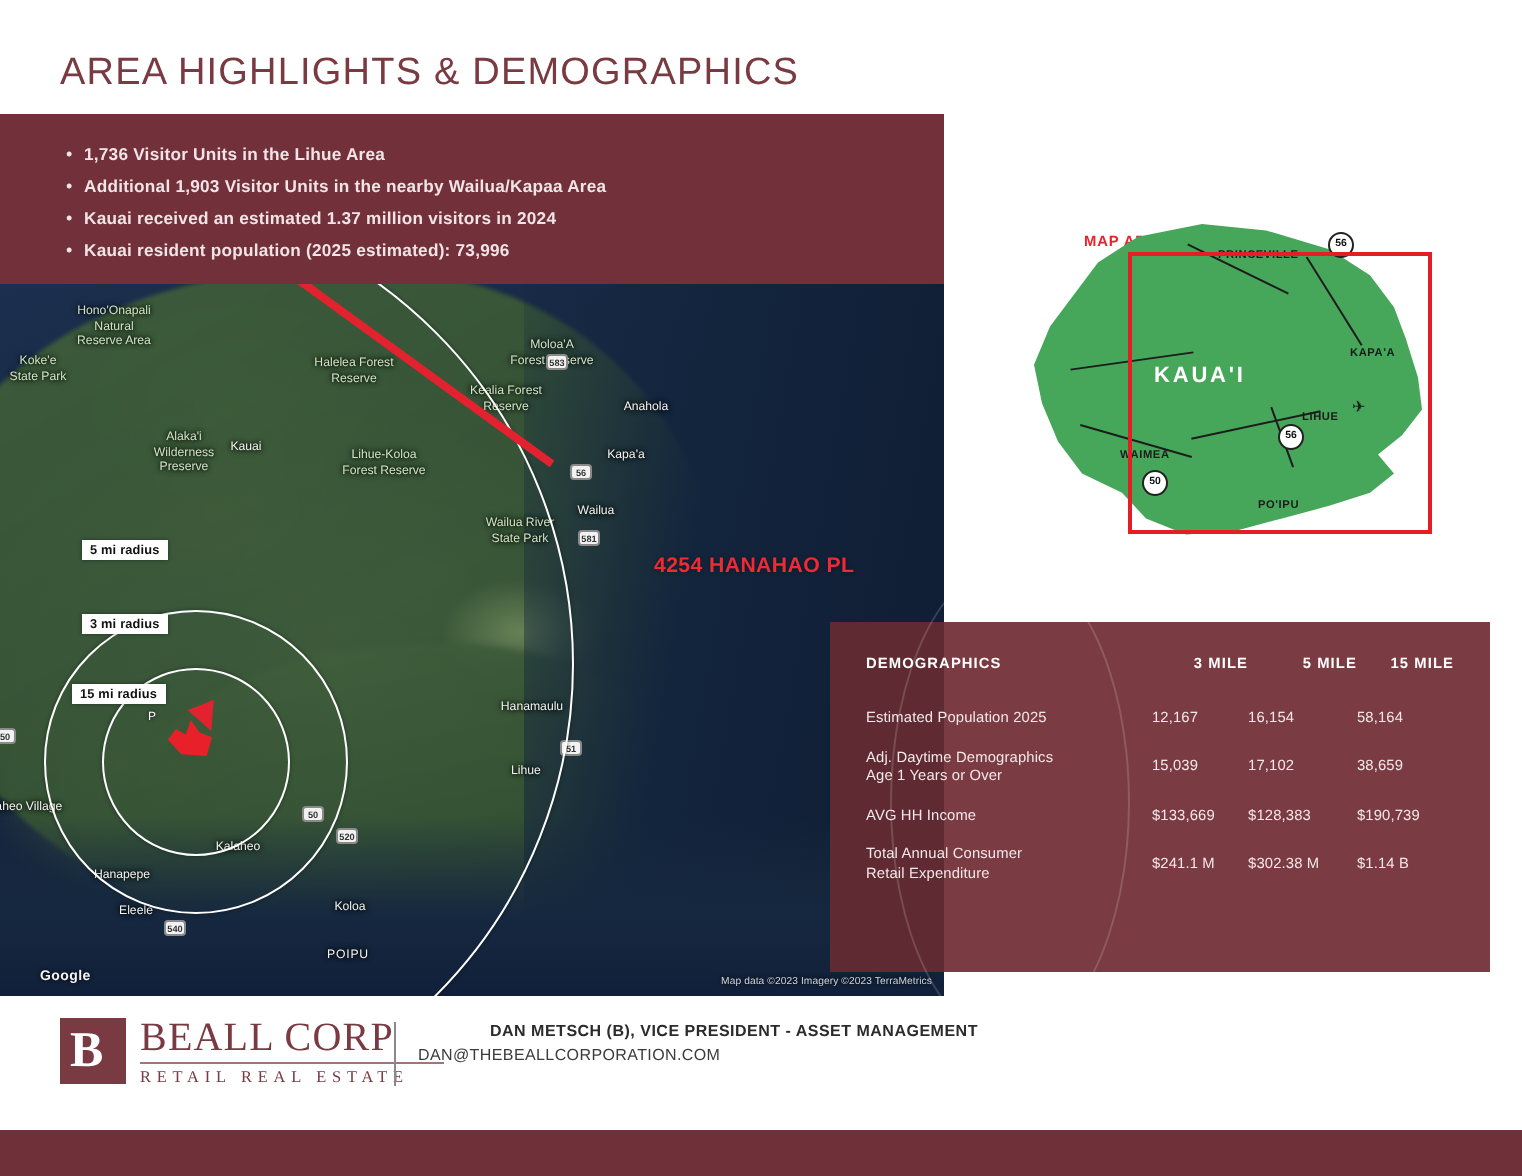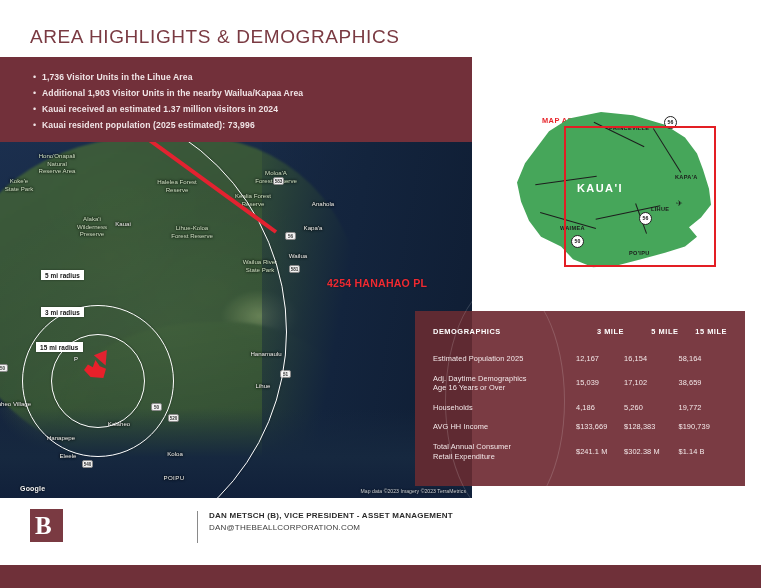--- a/index.html
+++ b/index.html
@@ -251,21 +251,21 @@
   #logo-tagline {
     color:#7a3a42; font-size:8.2px; letter-spacing:2.9px;
     font-family:"Liberation Serif", serif;
   }
   #footer-divider {
     position:absolute; left:197px; top:11px; width:1px; height:32px; background:#8a8a8a;
   }
   #contact { position:absolute; left:209px; top:10px; }
   #contact-name {
     color:#2b2b2b; font-size:8px; font-weight:bold; letter-spacing:.25px;
-    white-space:nowrap; line-height:12px;
+    white-space:nowrap; line-height:12px;margin-left:36px;
   }
   #contact-phone { color:#3b3b3b; font-size:8px; line-height:12px; }
   #contact-email { color:#3b3b3b; font-size:8px; letter-spacing:.2px; line-height:12px; }
 
   
   #bottom-bar {
     position:absolute; left:0; top:565px; width:761px; height:23px;
     background:#6f3039;
   }
 </style>
@@ -407,30 +407,24 @@
       </thead>
       <tbody id="demo-body">
           <tr>
             <td class="label-col">Estimated Population 2025</td>
             <td>12,167</td>
             <td>16,154</td>
             <td>58,164</td>
           </tr>
           <tr>
             <td class="label-col">Adj. Daytime Demographics
-Age 16 Years or Over</td>
+Age 1 Years or Over</td>
             <td>15,039</td>
             <td>17,102</td>
             <td>38,659</td>
-          </tr>
-          <tr>
-            <td class="label-col">Households</td>
-            <td>4,186</td>
-            <td>5,260</td>
-            <td>19,772</td>
           </tr>
           <tr>
             <td class="label-col">AVG HH Income</td>
             <td>$133,669</td>
             <td>$128,383</td>
             <td>$190,739</td>
           </tr>
           <tr>
             <td class="label-col">Total Annual Consumer
 Retail Expenditure</td>
@@ -441,20 +435,25 @@
         </tbody>
     </table>
   </div>
 </div>
 
 <div id="footer">
   <div id="logo-block">
     <div id="logo-mark">
       <div id="logo-mark-b">B</div>
     </div>
+    <div id="logo-text">
+      <div id="logo-name">BEALL CORP</div>
+      <div id="logo-rule"></div>
+      <div id="logo-tagline">RETAIL REAL ESTATE</div>
+    </div>
   </div>
   <div id="footer-divider"></div>
   <div id="contact">
     <div id="contact-name">DAN METSCH (B), VICE PRESIDENT - ASSET MANAGEMENT</div>
     <div id="contact-email">DAN@THEBEALLCORPORATION.COM</div>
   </div>
 </div>
 
 <div id="bottom-bar"></div>
 

